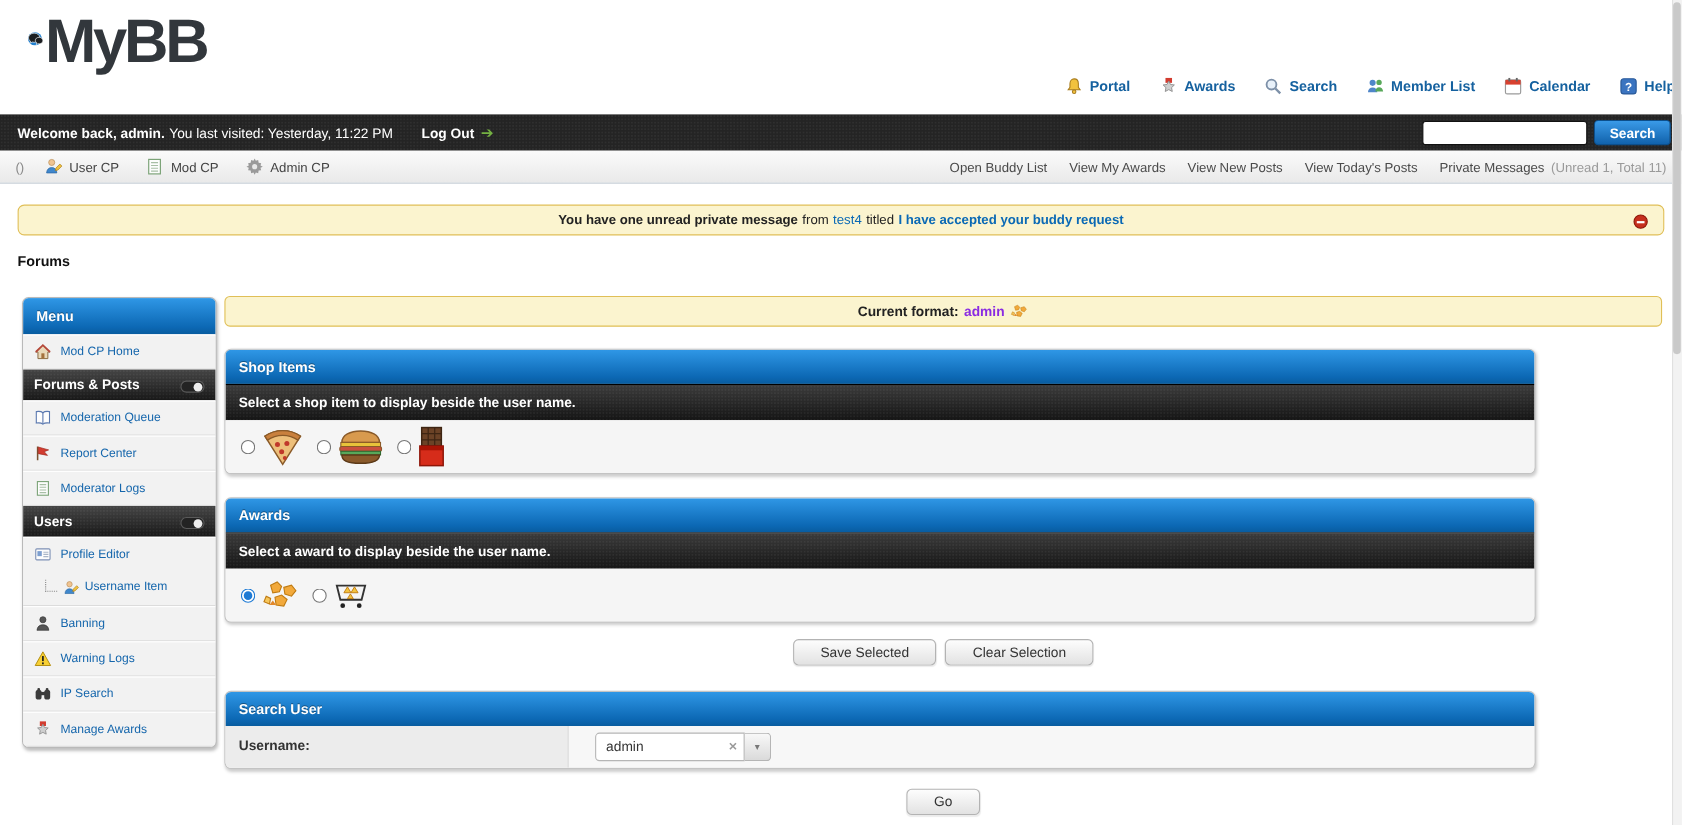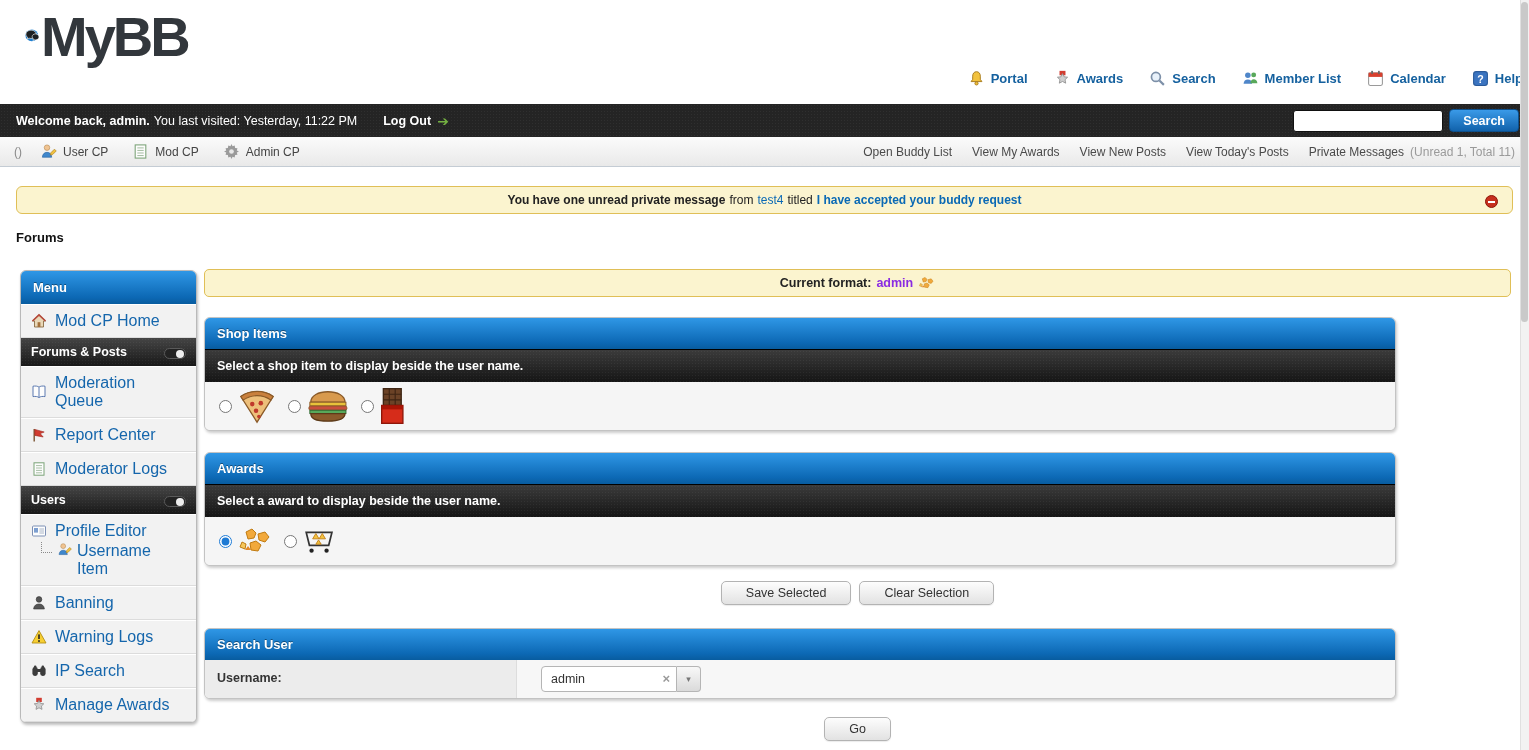--- a/index.html
+++ b/index.html
@@ -58,23 +58,23 @@
   .side-head { background:linear-gradient(#2f97e6,#0c68b4 80%,#085c9f); color:#fff; font-weight:bold; font-size:13px;
     padding:9px 12px; text-shadow:0 -1px 0 rgba(0,0,0,.4); }
   .side-section { background:linear-gradient(#454545,#181818);
     background-image:radial-gradient(rgba(255,255,255,.05) 1px, transparent 1px), linear-gradient(#454545,#181818);
     background-size:3px 3px,100% 100%;
     color:#fff; font-weight:bold; font-size:12.5px; padding:7px 10px; display:flex; justify-content:space-between; align-items:flex-end; }
   .toggle-pill { width:22px; height:11px; border-radius:6px; background:#232323; border:1px solid #5a5a5a; position:relative; cursor:pointer; }
   .toggle-pill::after { content:""; position:absolute; right:1px; top:1px; width:8px; height:8px; border-radius:50%; background:#ededed; }
   .side-item { display:flex; align-items:center; gap:8px; padding:7px 10px; background:#f2f2f2;
     border-bottom:1px solid #dcdcdc; border-top:1px solid #fff; }
-  .side-item a { color:#1566ac; font-size:16px; }
+  .side-item a { color:#1566ac; font-size:11px; }
   .side-item .icn svg { width:16px; height:16px; }
-  .side-item.has-sub { flex-direction:column; align-items:stretch; gap:2px; }
+  .side-item.has-sub { flex-direction:column; align-items:stretch; gap:15px; }
   .side-main { display:flex; align-items:center; gap:8px; }
   .side-sub { display:flex; align-items:flex-start; gap:5px; padding-left:10px; }
   .tree { width:11px; height:11px; border-left:1px dotted #8a8a8a; border-bottom:1px dotted #8a8a8a; margin-bottom:5px; }
   .side-sub .icn svg { width:15px; height:15px; }
 
   
   .format-bar { position:absolute; left:204px; top:269px; width:1307px; height:28px; background:#fbf4cf;
     border:1px solid #e0bf57; border-radius:5px; display:flex; align-items:center; justify-content:center; gap:5px; font-size:12.5px; }
   .format-bar b { color:#222; }
   .format-admin { color:#8a2be2; font-weight:bold; }

